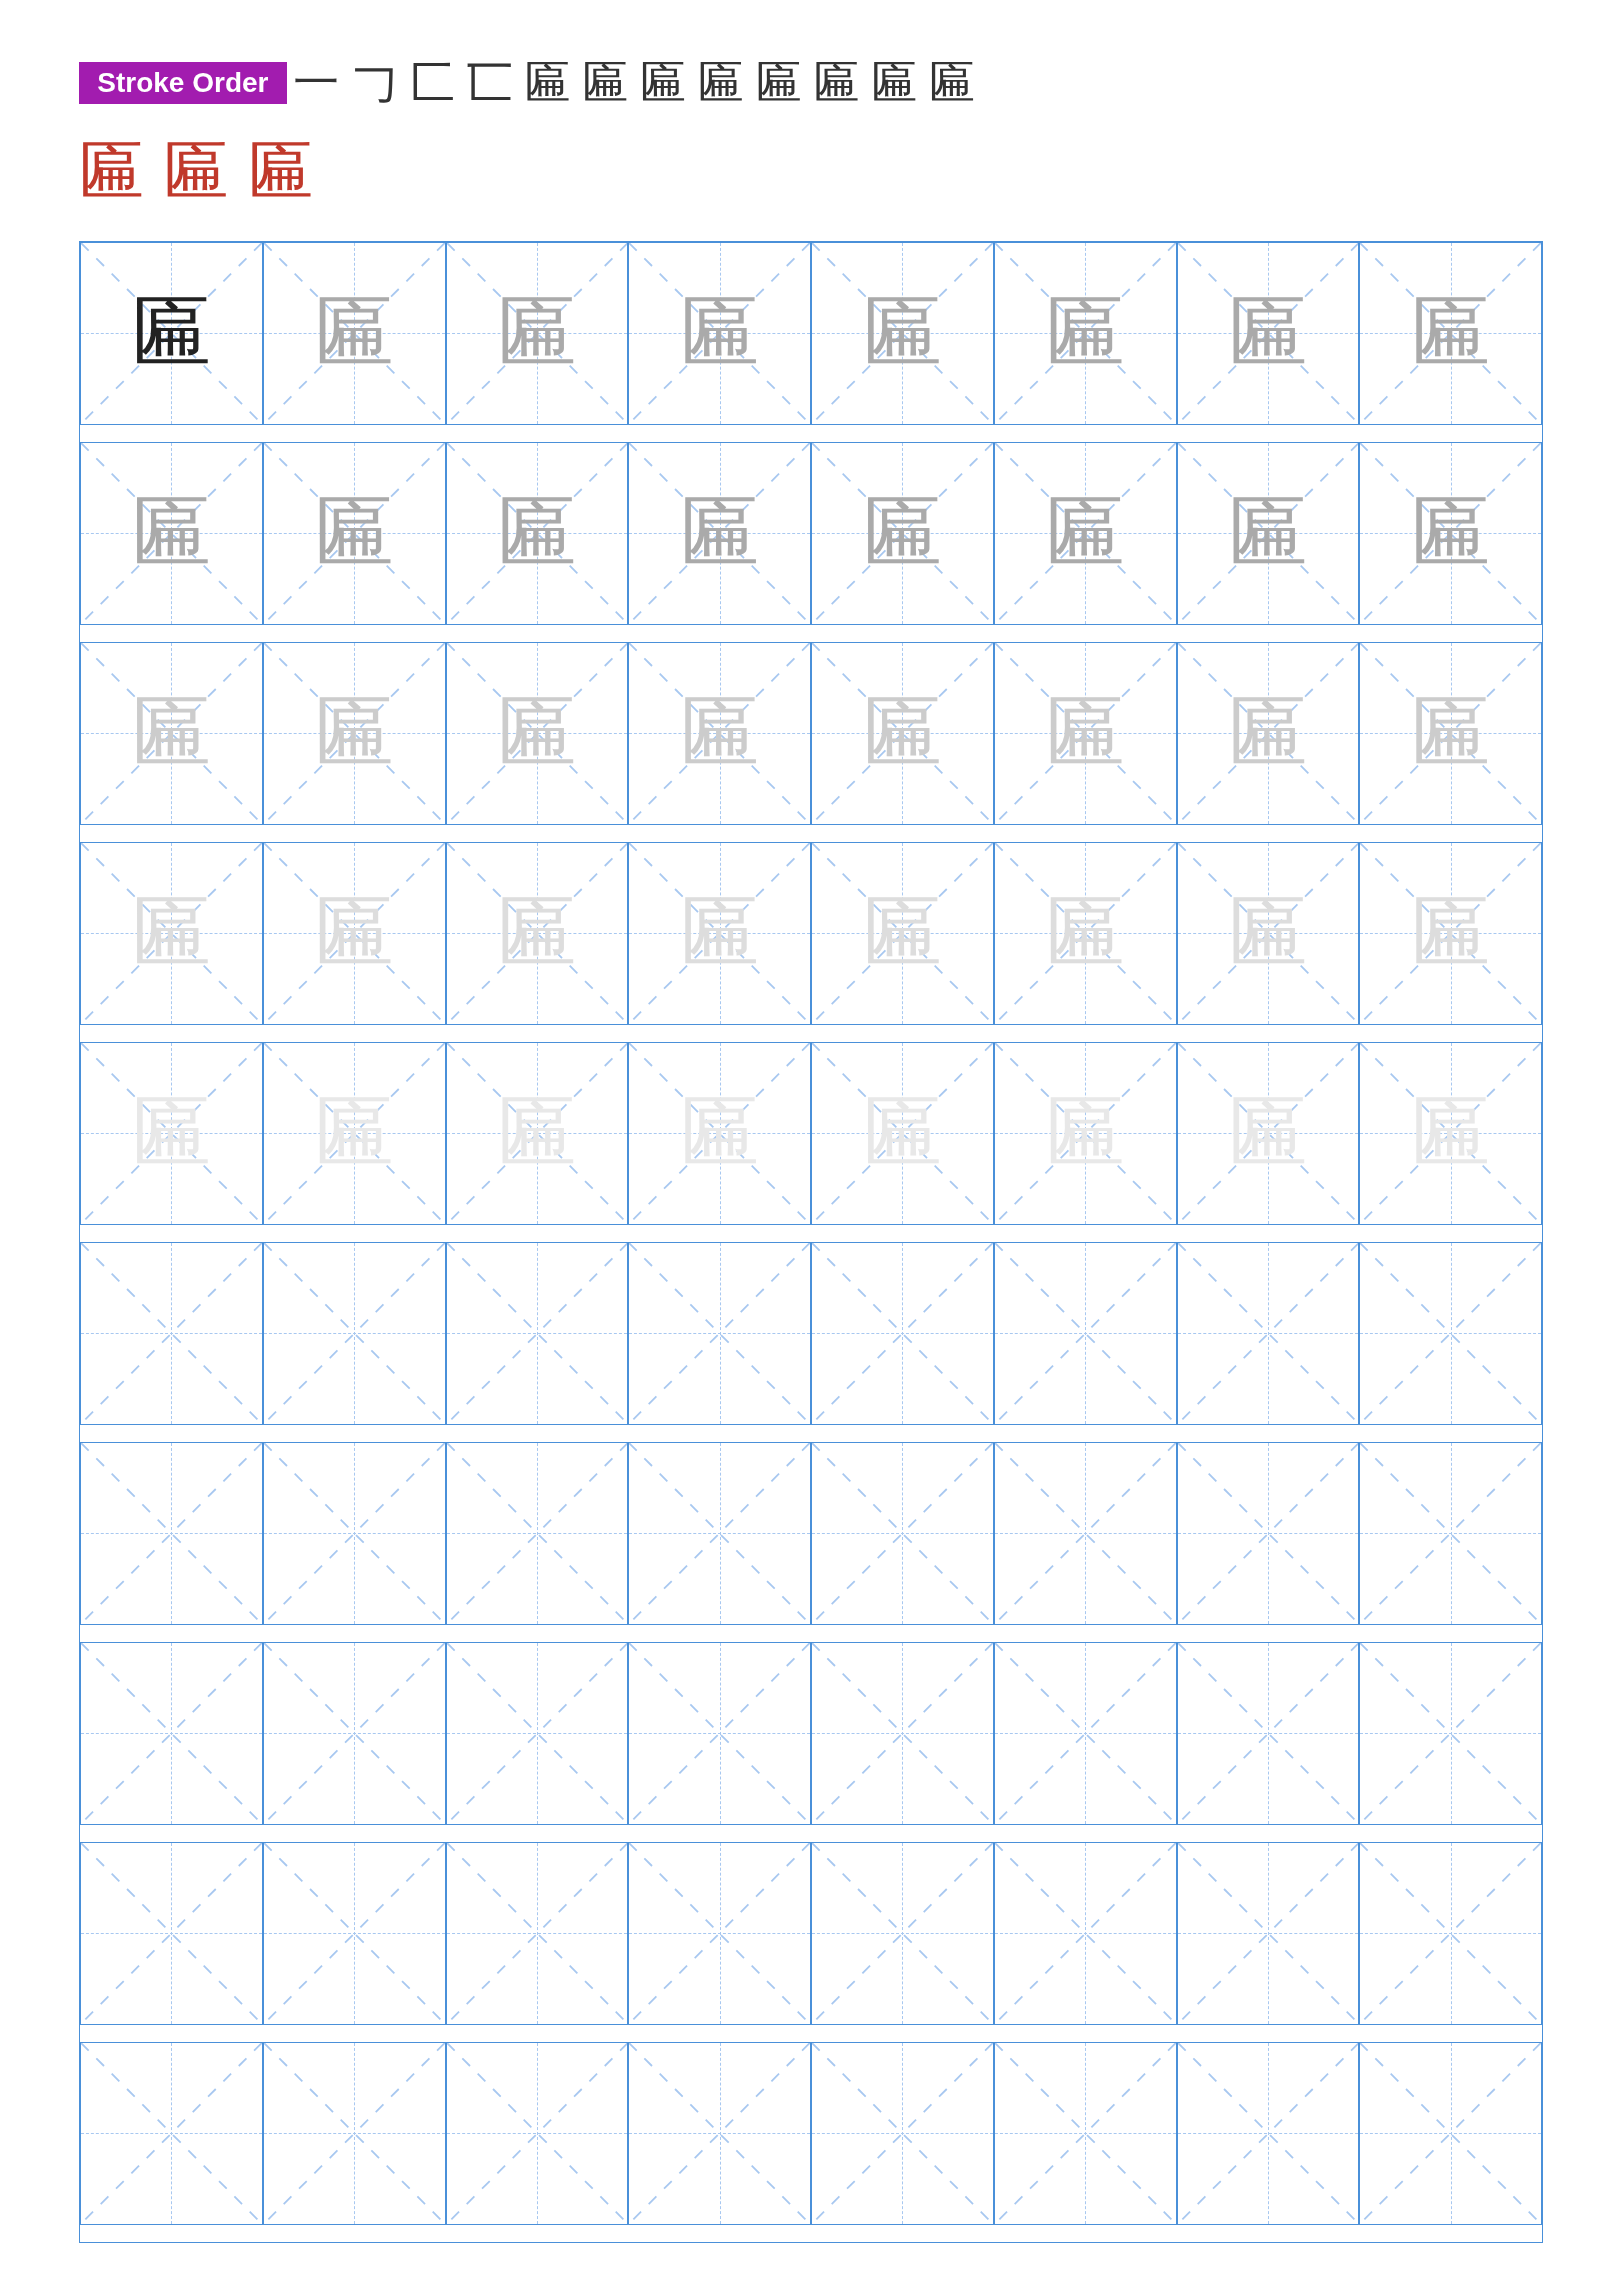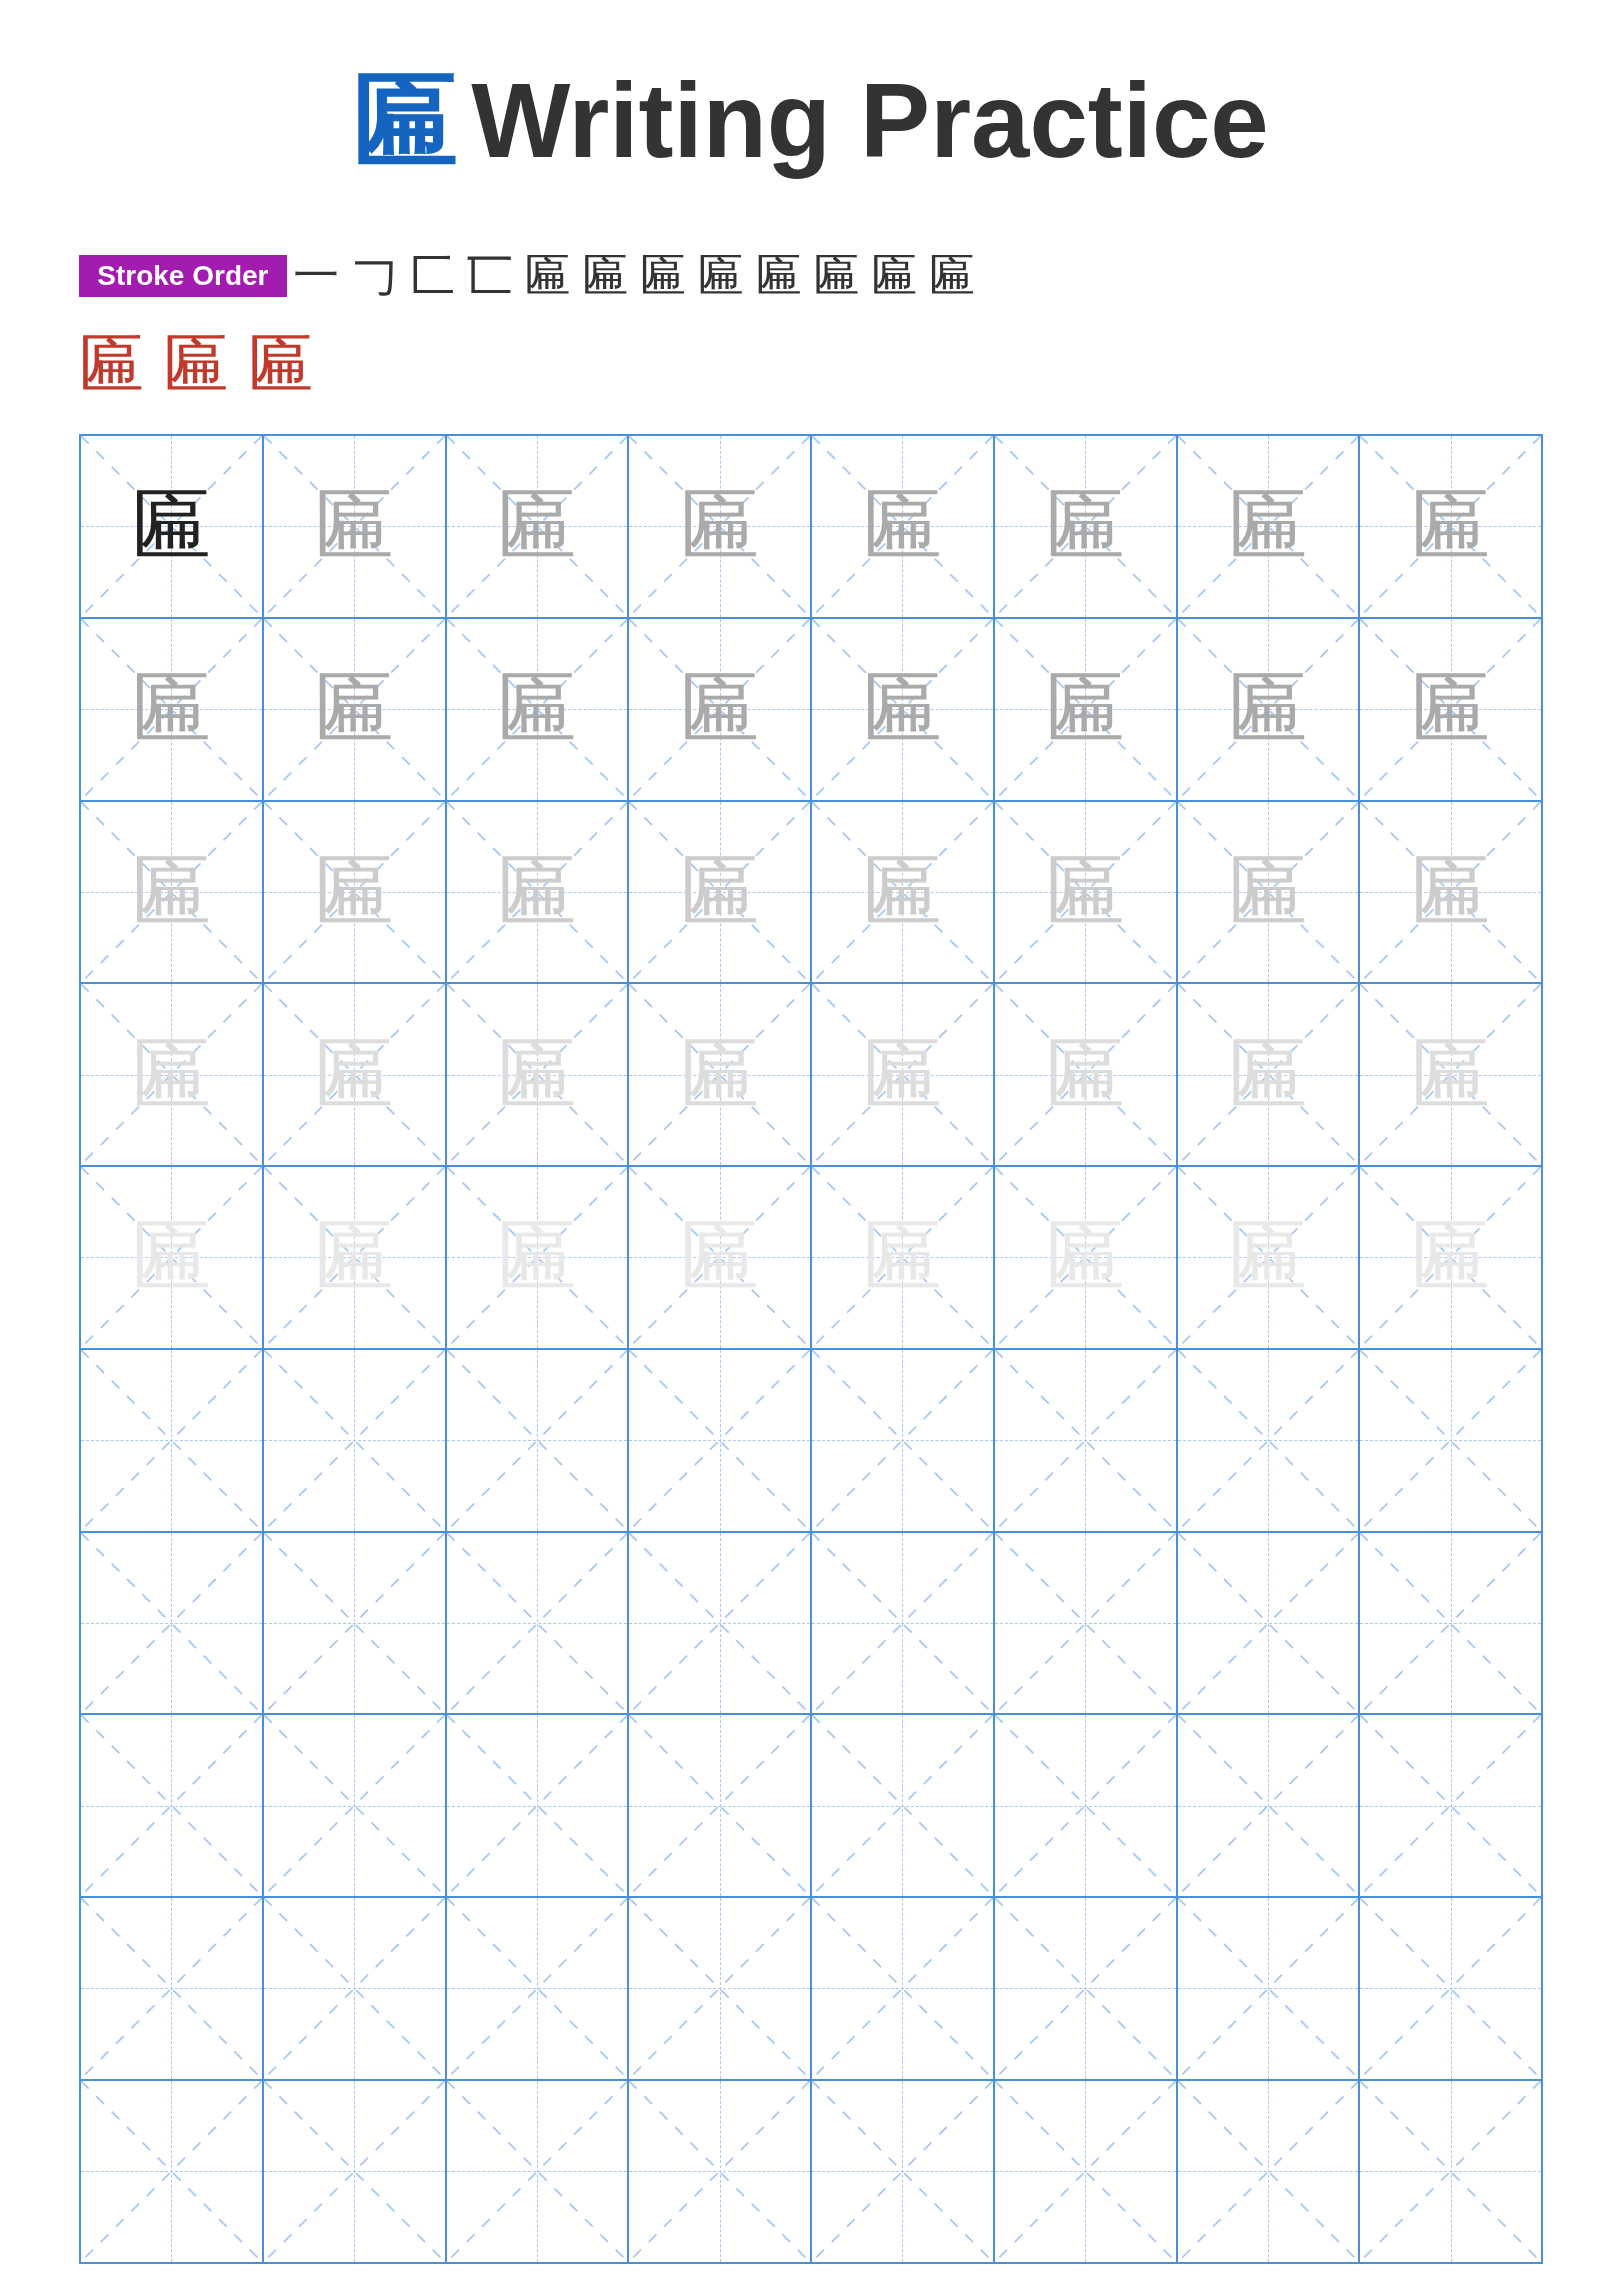--- a/index.html
+++ b/index.html
@@ -152,23 +152,20 @@
     .char-med  { color: #aaa; }
     .char-light { color: #ccc; }
     .char-very-light { color: #ddd; }
     .char-faint { color: #e8e8e8; }
   </style>
 </head>
 <body>
 
 <div class="page">
 
-  <div class="title">
-    <span class="title-char">匾</span><span>Writing Practice</span>
-  </div>
 
   <div class="stroke-order-section">
     <div class="stroke-order-row">
       <span class="stroke-order-badge">Stroke Order</span>
       <div class="stroke-chars">
         <span class="stroke-char">一</span>
         <span class="stroke-char">𠃌</span>
         <span class="stroke-char">匚</span>
         <span class="stroke-char">匸</span>
         <span class="stroke-char">匾</span>

